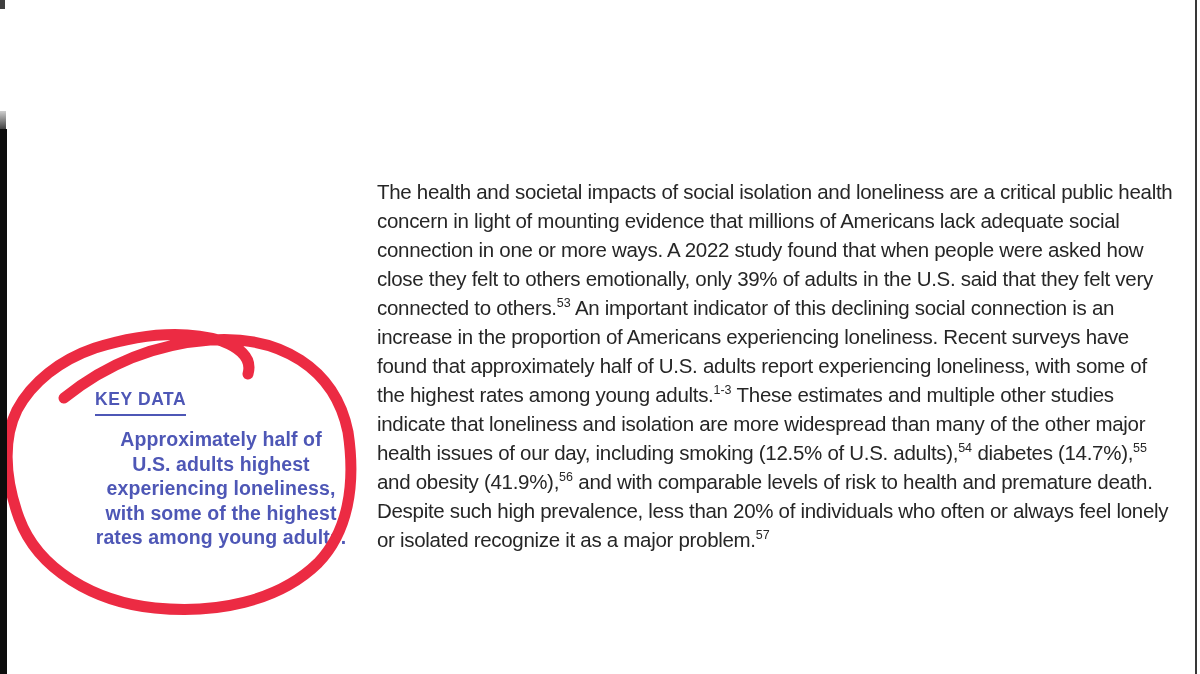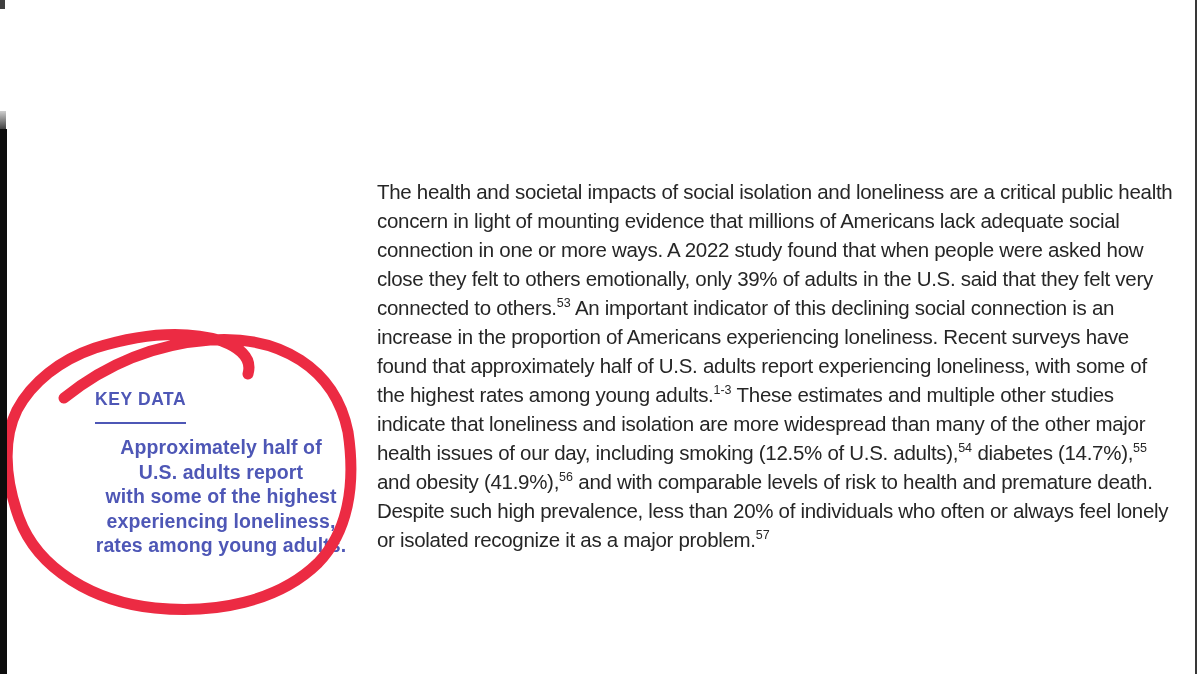--- a/index.html
+++ b/index.html
@@ -38,21 +38,21 @@
     top: 389px;
     width: 252px;
     color: #4e57b6;
     z-index: 2;
   }
   .kd-heading {
     display: inline-block;
     font-weight: bold;
     font-size: 17.5px;
     letter-spacing: 0.6px;
-    padding-bottom: 12px;
+    padding-bottom: 4px;
     border-bottom: 2px solid #4e57b6;
   }
   .kd-body { margin-top: 11px; text-align: center; }
   .kd-line {
     font-size: 19.5px;
     line-height: 24.6px;
     font-weight: 600;
     letter-spacing: 0.1px;
   }
 
@@ -91,23 +91,23 @@
 <body>
 
 <div class="stage">
 
   <p class="body-text"><span>The health and societal impacts of social isolation and loneliness are a critical public health concern in light of mounting evidence that millions of Americans lack adequate social connection in one or more ways. A 2022 study found that when people were asked how close they felt to others emotionally, only 39% of adults in the U.S. said that they felt very connected to others.</span><span class="sup">53</span><span> An important indicator of this declining social connection is an increase in the proportion of Americans experiencing loneliness. Recent surveys have found that approximately half of U.S. adults report experiencing loneliness, with some of the highest rates among young adults.</span><span class="sup">1-3</span><span> These estimates and multiple other studies indicate that loneliness and isolation are more widespread than many of the other major health issues of our day, including smoking (12.5% of U.S. adults),</span><span class="sup">54</span><span> diabetes (14.7%),</span><span class="sup">55</span><span> and obesity (41.9%),</span><span class="sup">56</span><span> and with comparable levels of risk to health and premature death. Despite such high prevalence, less than 20% of individuals who often or always feel lonely or isolated recognize it as a major problem.</span><span class="sup">57</span></p>
 
   <div class="key-data">
     <div class="kd-heading">KEY DATA</div>
     <div class="kd-body">
       <div class="kd-line">Approximately half of</div>
-      <div class="kd-line">U.S. adults report</div>
+      <div class="kd-line">U.S. adults highest</div>
+      <div class="kd-line">experiencing loneliness,</div>
       <div class="kd-line">with some of the highest</div>
-      <div class="kd-line">experiencing loneliness,</div>
       <div class="kd-line">rates among young adults.</div>
     </div>
   </div>
 
   <svg class="annotation-svg" width="1200" height="674" viewBox="0 0 1200 674">
     <path d="M 64,398
              C 105,365 155,344 210,340
              C 280,335 335,368 348,432
              C 356,485 348,532 318,563
              C 278,602 215,614 155,608

